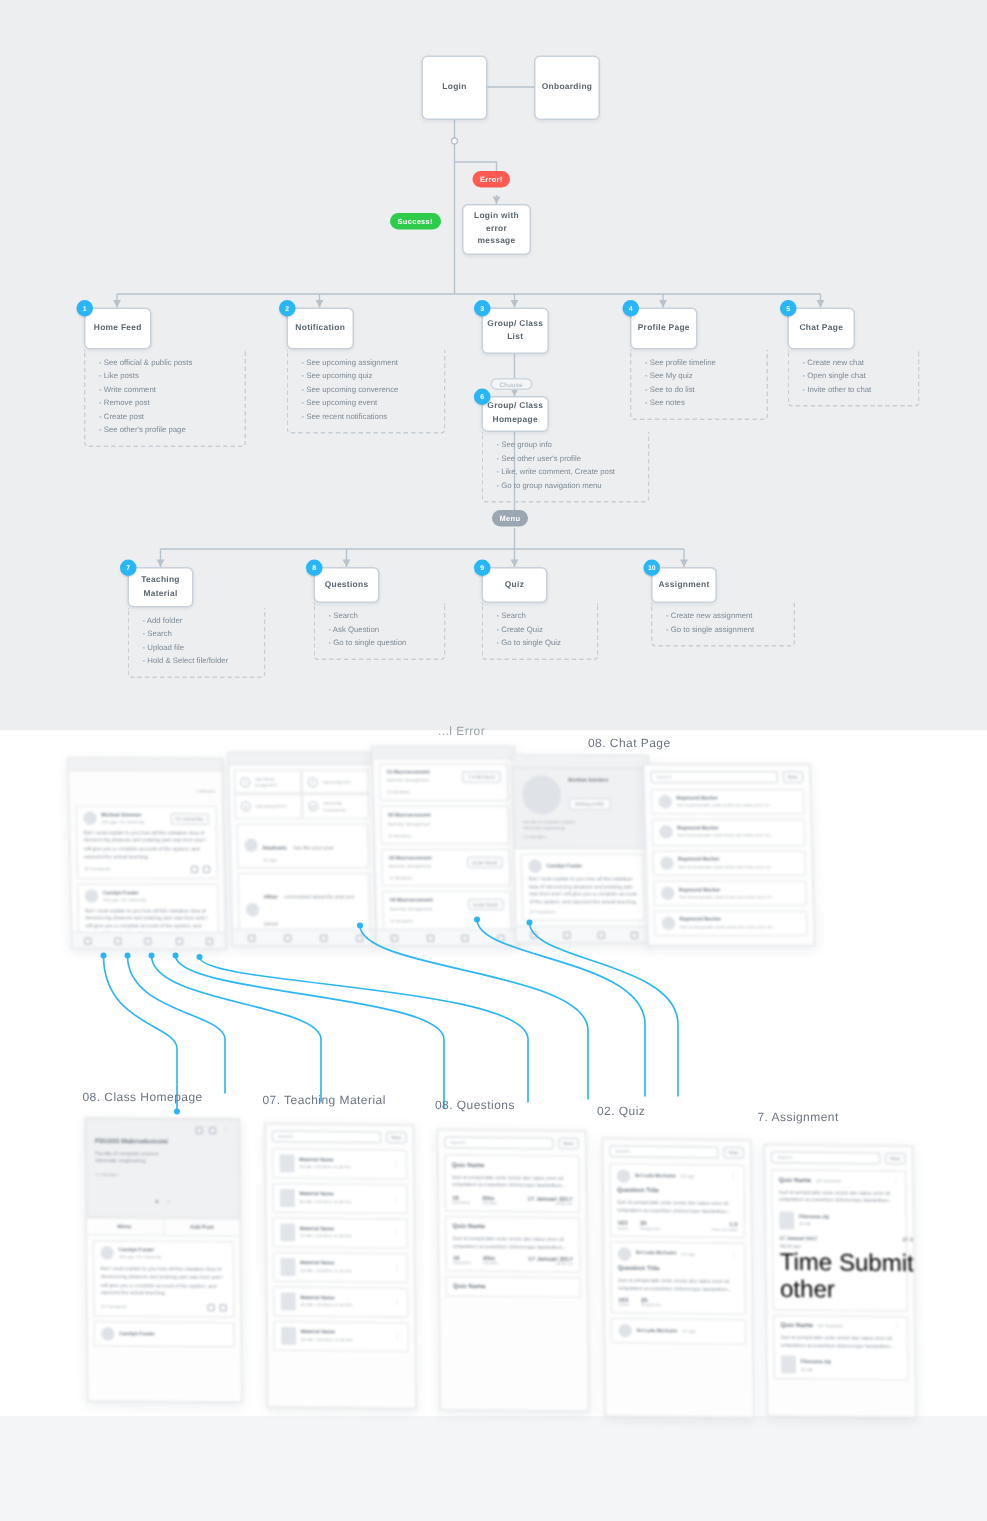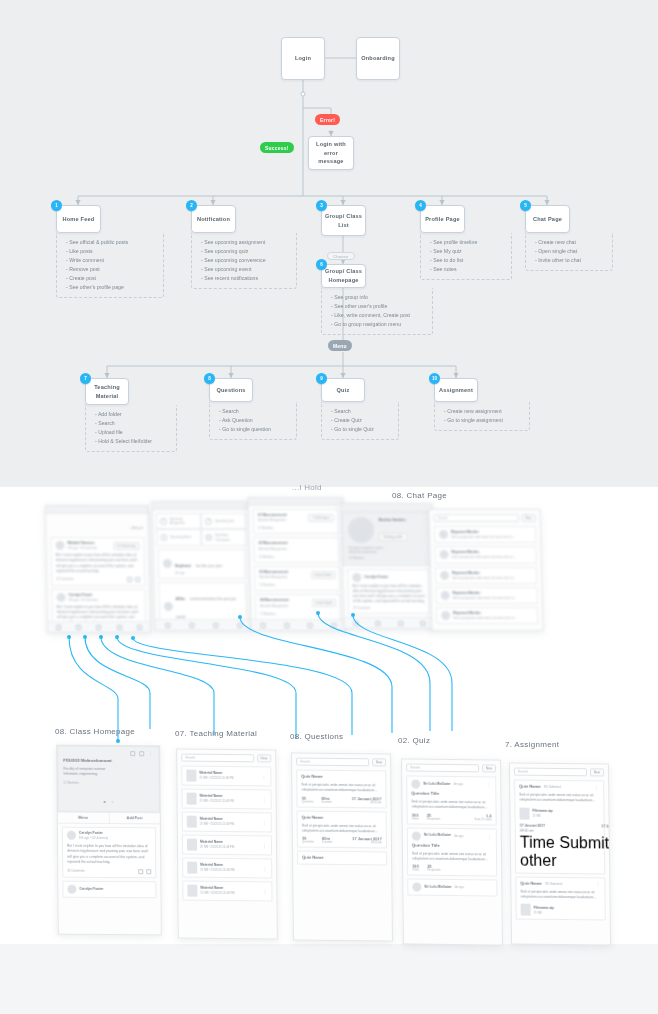--- a/index.html
+++ b/index.html
@@ -367,21 +367,21 @@
       <li>Create new assignment</li>
       <li>Go to single assignment</li>
     </ul>
   </div>
 </div>
 
 <div id="mockarea">
 
   <div class="bottomfade"></div>
 
-  <div class="sec-label faded" style="left:292px;top:-4px;">...l Hold</div>
+  <div class="sec-label faded" style="left:292px;top:-4px;">...l Error</div>
   <div class="sec-label" style="left:392px;top:4px;">08. Chat Page</div>
 
   <div class="phone blur" style="left:46px;top:18px;width:104px;height:128px;transform:rotate(-1.1deg) skewY(1.2deg);">
     <div class="ph-top"></div>
     <div style="text-align:right;padding:1px 5px;">
       <span class="tx tiny">+ Add post</span>
     </div>
     <div class="card">
       <div class="row">
         <div class="av"></div>

